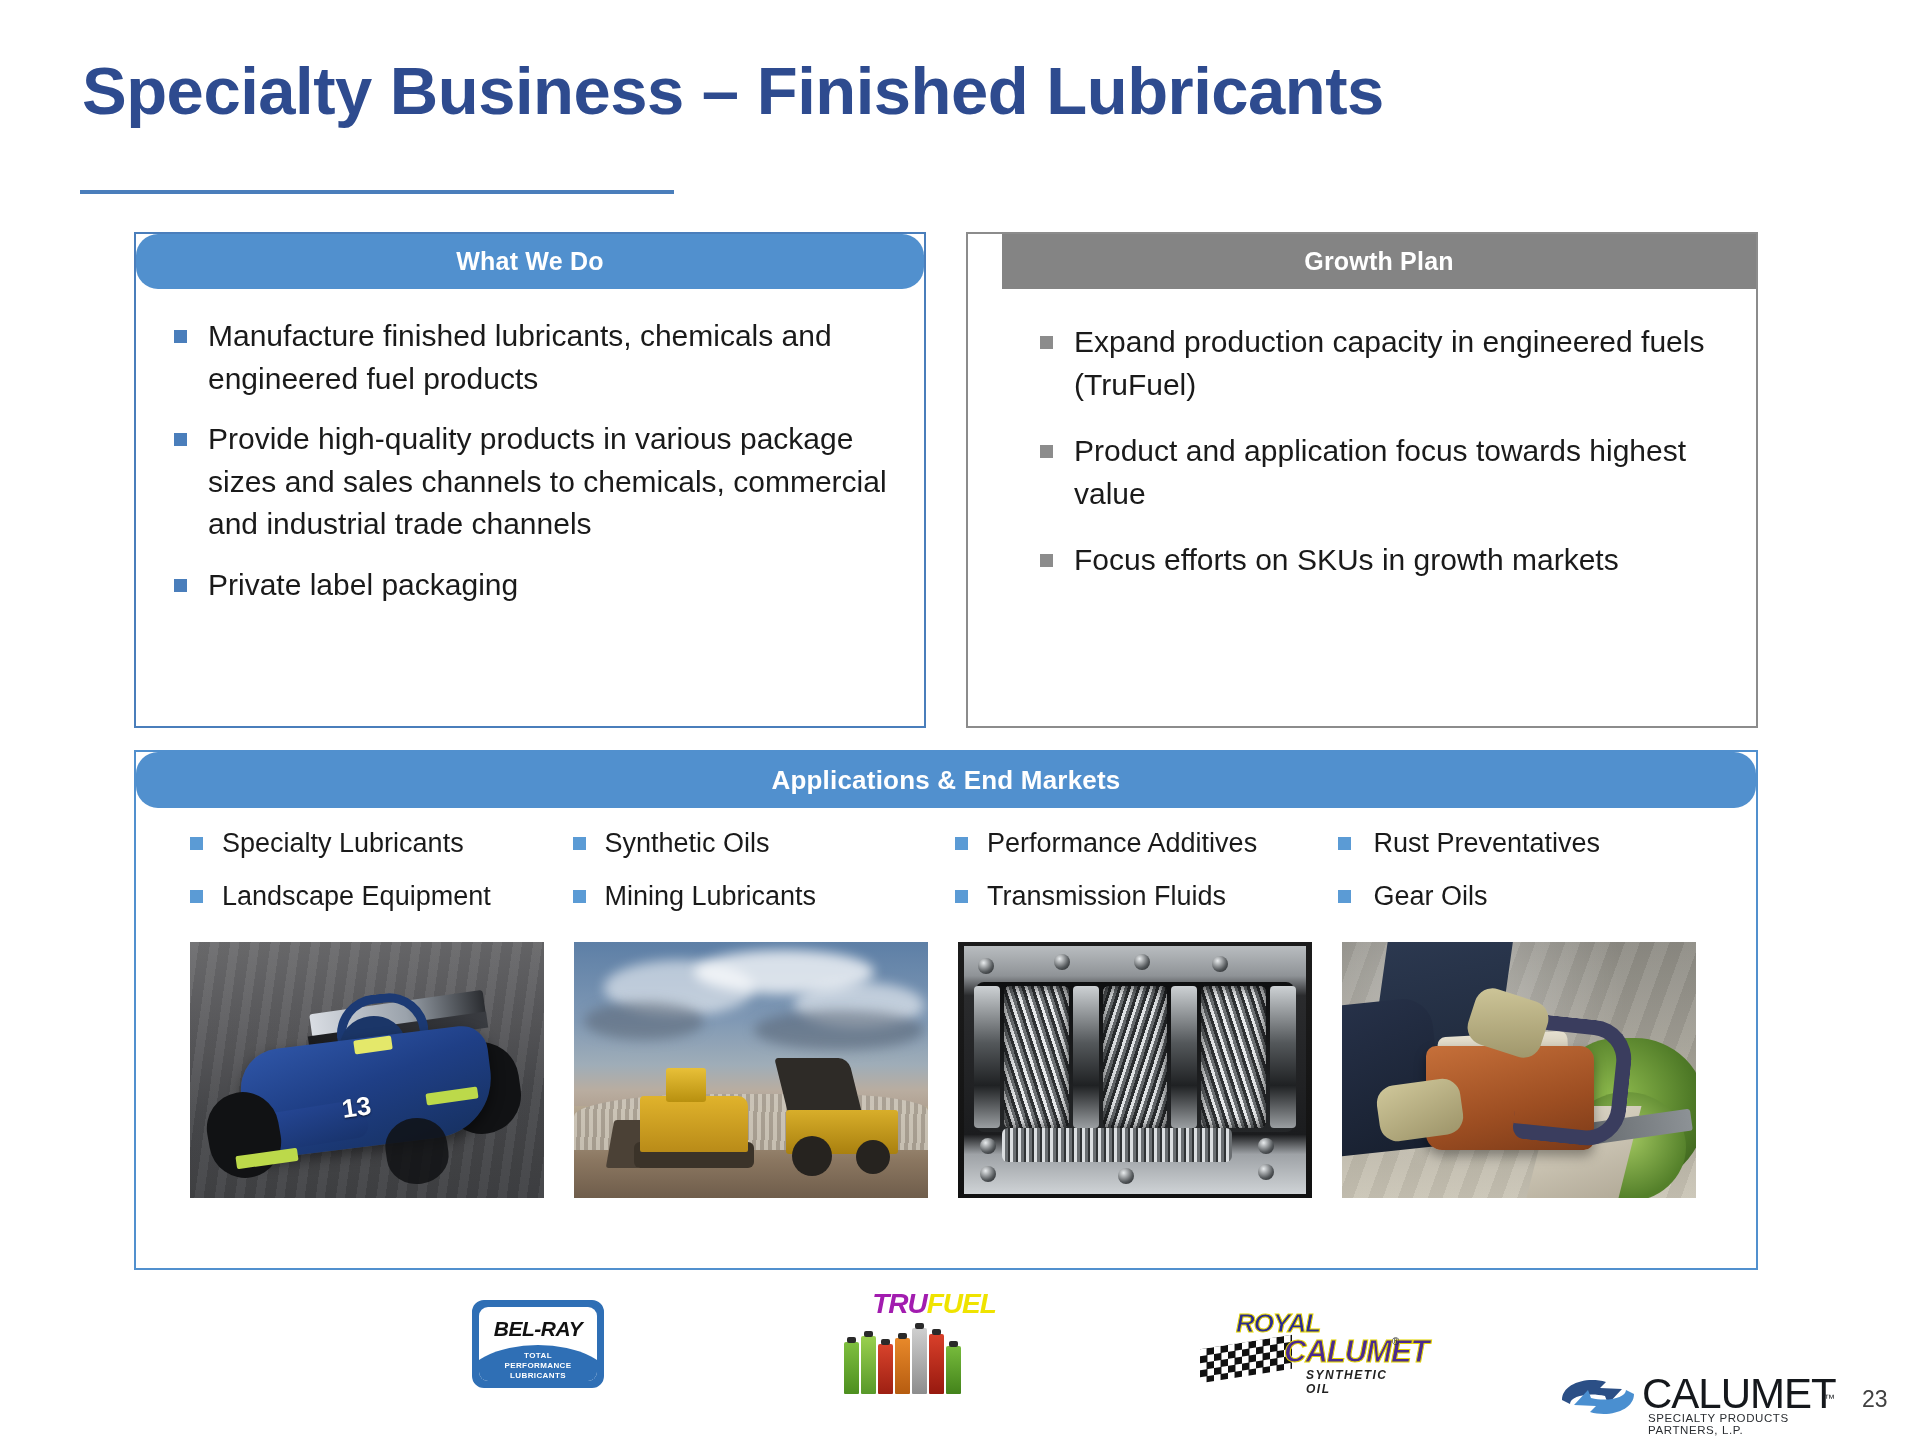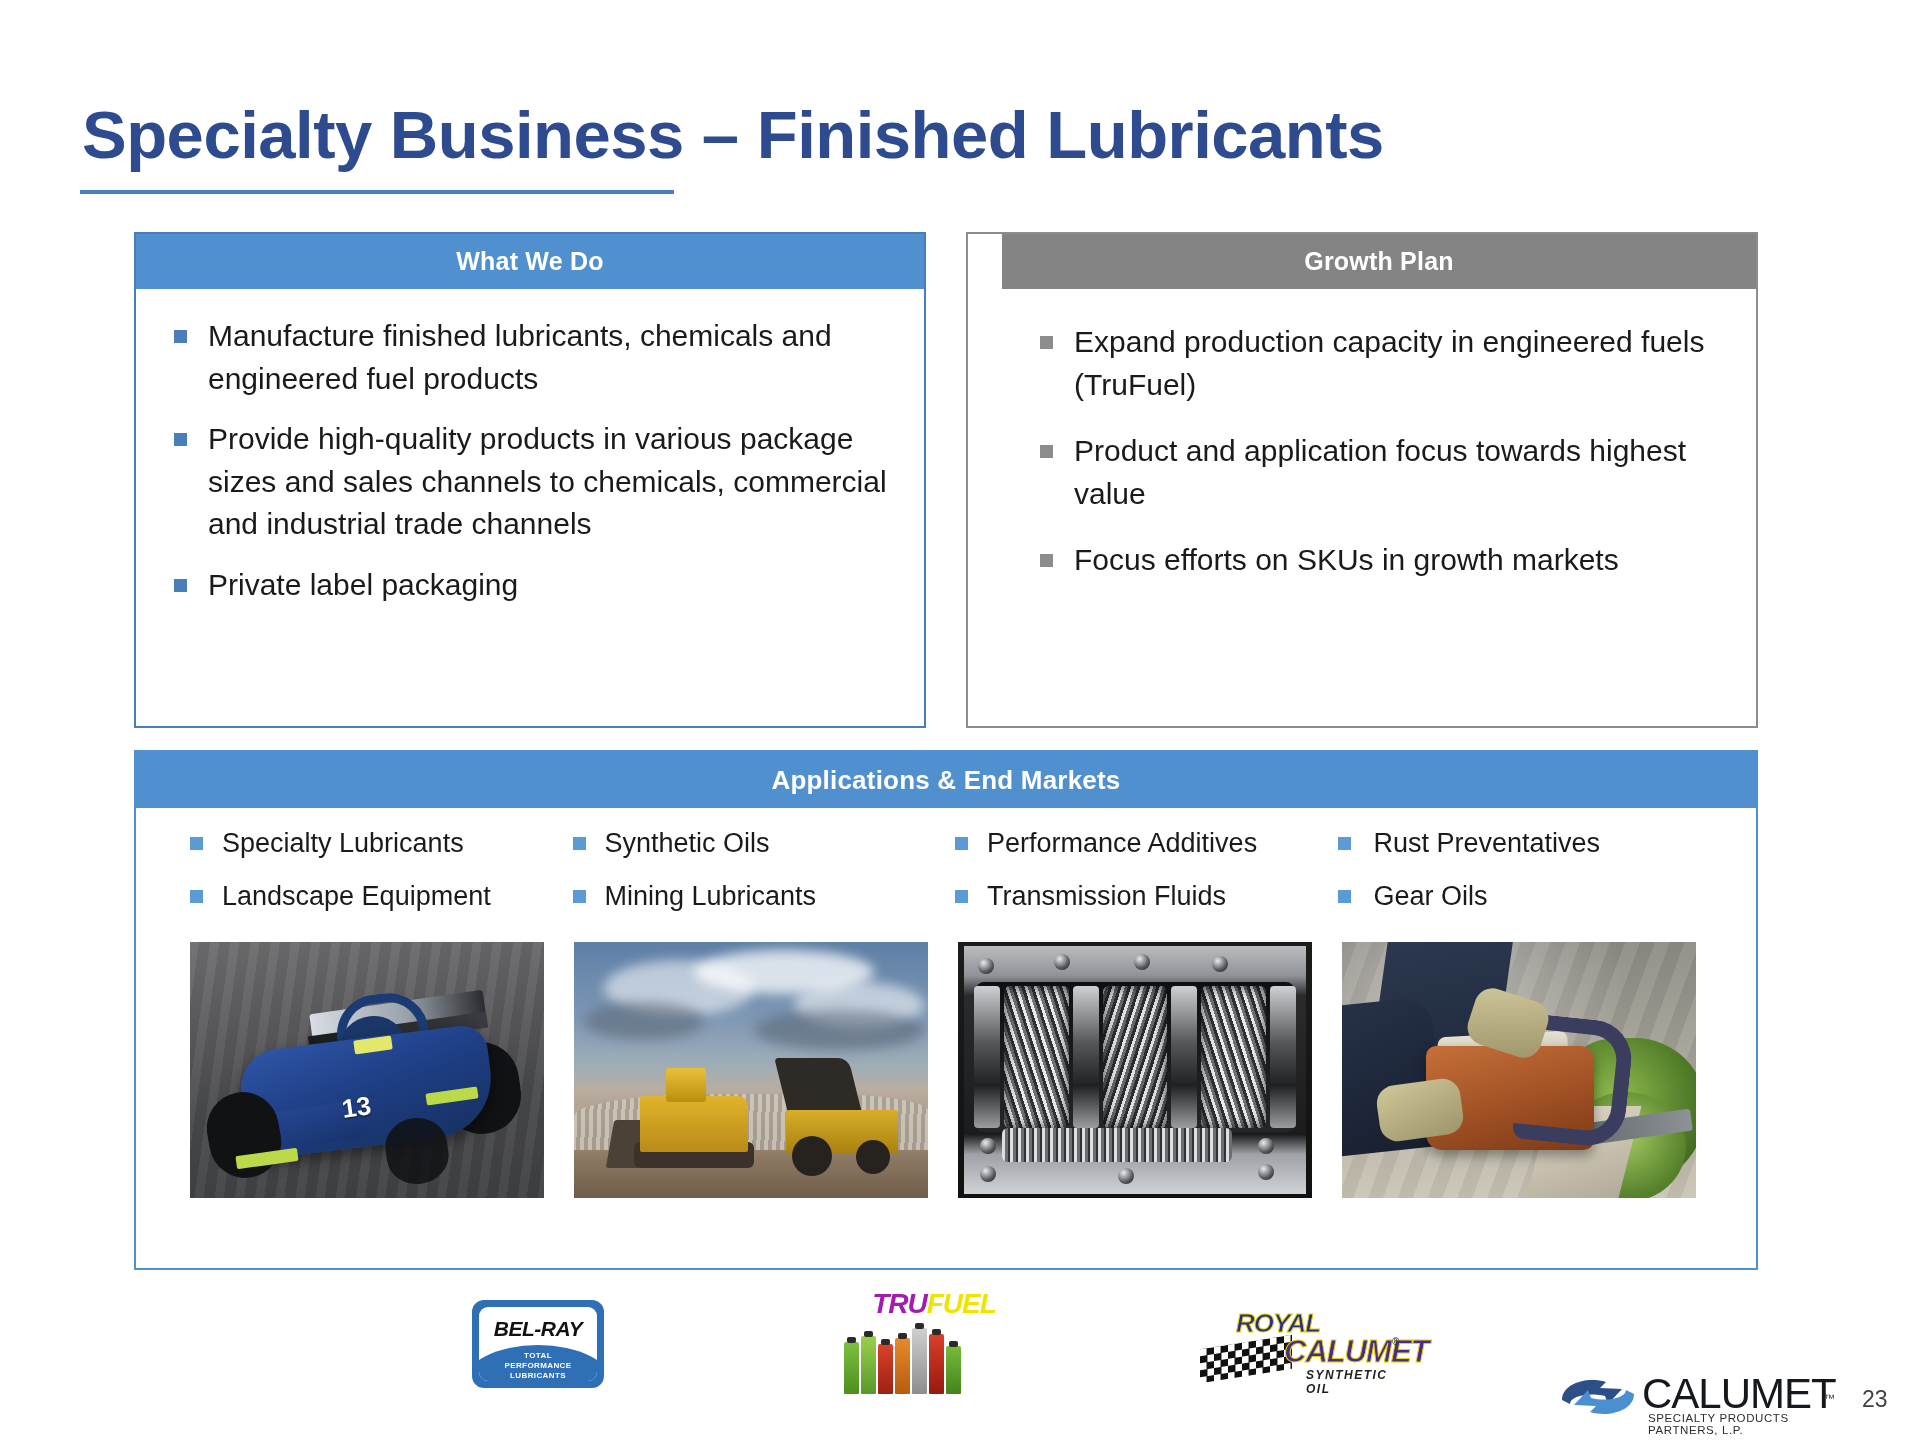--- a/index.html
+++ b/index.html
@@ -8,37 +8,37 @@
     background:#ffffff;
     font-family:"Liberation Sans","DejaVu Sans",sans-serif;
     overflow:hidden;position:relative;
   }
   .slide{position:absolute;inset:0;}
 
   
   .title{
     position:absolute;left:82px;top:52px;
     font-size:67px;font-weight:700;color:#2e4b8f;
-    letter-spacing:-0.5px;white-space:nowrap;margin-top:44px;
+    letter-spacing:-0.5px;white-space:nowrap;
   }
   .title-rule{
     position:absolute;left:80px;top:190px;width:594px;height:4px;
     background:#4a7ebb;
   }
 
   
   .panel{position:absolute;background:#fff;box-sizing:border-box;}
   .panel-blue{border:2px solid #4a7ebb;}
   .panel-gray{border:2px solid #8c8c8c;padding-left:34px;}
 
   .panel-head{
     height:55px;display:flex;align-items:center;justify-content:center;
     color:#ffffff;font-weight:700;font-size:25px;letter-spacing:.2px;
   }
-  .head-blue{background:#5190ce;}
+  .head-blue{background:#5190ce;border-radius:22px;}
   .head-gray{background:#848484;}
 
   .panel-body{padding:26px 30px 10px 30px;}
 
   ul.bullets{list-style:none;margin:0;padding:0;}
   ul.bullets li{
     position:relative;padding-left:42px;
     font-size:30px;line-height:1.42;color:#1a1a1a;
     margin-bottom:18px;
   }

